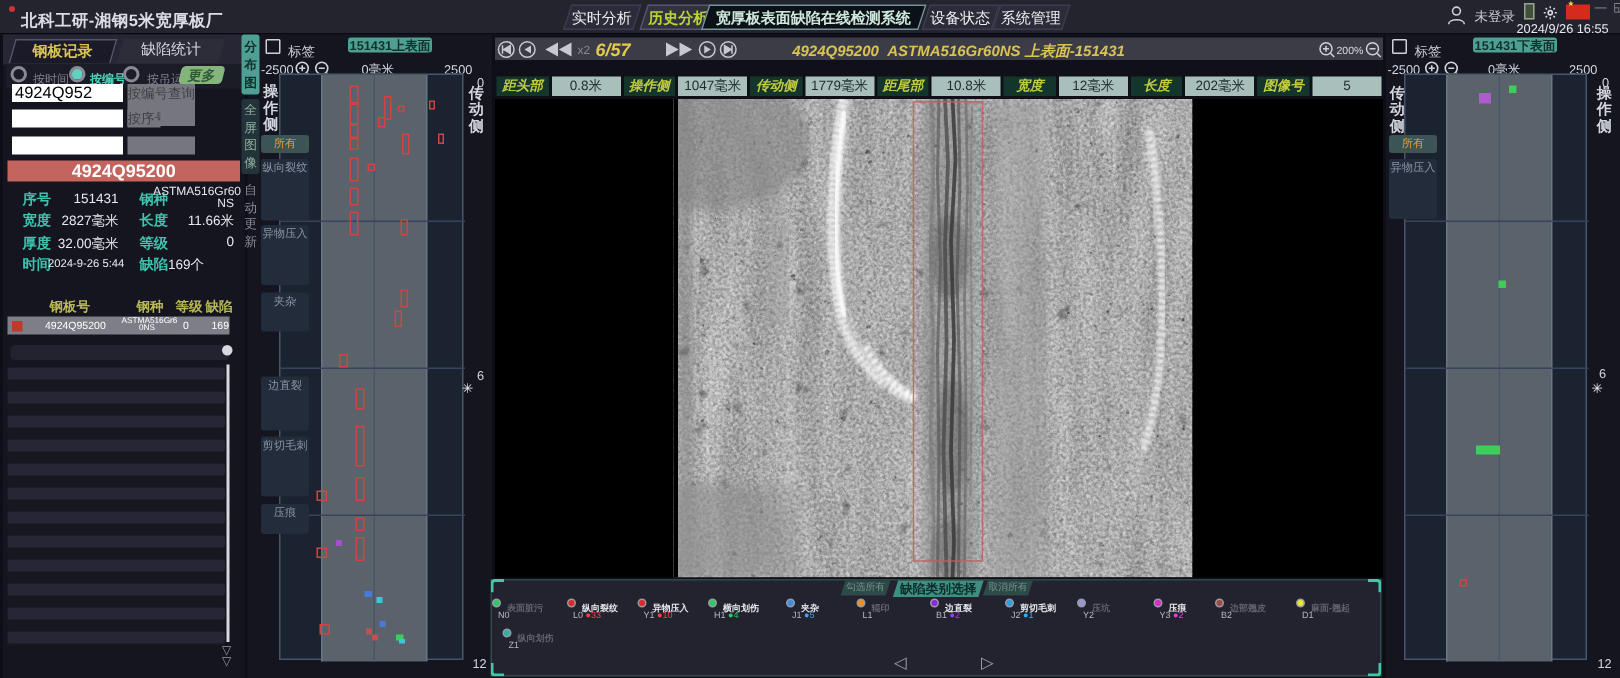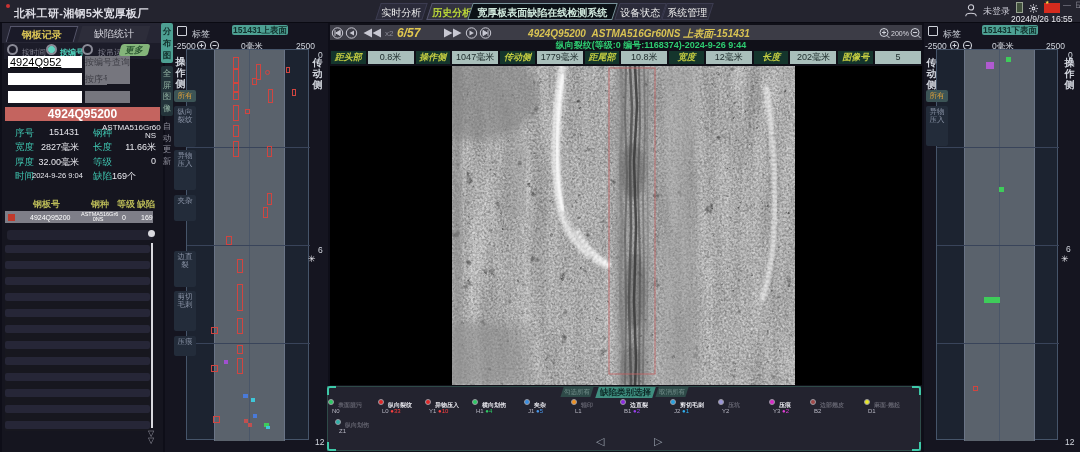--- a/index.html
+++ b/index.html
@@ -8,30 +8,30 @@
 #topbar{left:0;top:0;width:1080px;height:23px;background:#24242f;border-bottom:1px solid #0a0a12}
 #topbar .title{left:14px;top:6px;color:#dcdce4;font-size:11px;font-weight:bold;letter-spacing:.3px}
 .navb{top:3px;height:17px;line-height:17px;text-align:center;transform:skewX(-18deg);background:#2b2b3a;border:1px solid #3c3c50}
 .navb>span{display:block;transform:skewX(18deg);font-size:10px;white-space:nowrap}
 
 .plotp{background:#151520}
 .tealbtn{background:#4da093;color:#12302c;font-size:8.5px;font-weight:bold;text-align:center;border-radius:2px}
 .chkbox{width:10px;height:10px;border:1.5px solid #cfd2da;background:transparent;border-radius:1px}
 .sidetxt{color:#d2d6de;font-size:10px;font-weight:bold;line-height:11px;text-align:center}
 .scaletxt{color:#d2d6de;font-size:8.5px}
-.vtab{font-size:7.5px;color:#8a93a6;background:#232c3a;text-align:center;line-height:8px;padding:2px 1px;border-radius:2px;width:22px;word-break:break-all}
+.vtab{font-size:7.5px;color:#8a93a6;background:#232c3a;text-align:center;line-height:8px;padding:2px 1px;border-radius:2px;width:32px;word-break:break-all}
 .defrect{position:absolute;border:1px solid #d04540}
 
 #lpanel{left:2px;top:23px;width:161px;height:429px;background:#15151f}
 .ltab{top:3px;height:16px;line-height:16px;text-align:center;font-size:10px;color:#d6d6de;background:#2d2d3a;transform:skewX(-16deg)}
 .ltab>span{display:block;transform:skewX(16deg)}
 .radio{width:11px;height:11px;border:2px solid #8a8a96;border-radius:50%;display:inline-block}
 .inp{background:#fff;border:0;height:13px}
 .qbtn{background:#76767e;color:#3e3e46;font-size:9px;text-align:center;white-space:nowrap;overflow:hidden}
-.ilab{color:#3ec3ae;font-size:9.5px;font-weight:normal}
+.ilab{color:#3ec3ae;font-size:9.5px;font-weight:bold}
 .ival{color:#e8e8ee;font-size:9px;white-space:nowrap}
 </style></head>
 <body>
 
 <div class="abs" id="topbar">
   <div class="abs" style="left:6px;top:4px;width:4px;height:4px;background:#c33;border-radius:50%"></div>
   <div class="abs title">北科工研-湘钢5米宽厚板厂</div>
   <div class="abs navb" style="left:378px;width:47px">
       <span style="color:#eee">实时分析</span>
     </div>
@@ -77,21 +77,21 @@
 
   <div class="abs" style="left:2px;top:20px;width:157px;height:16px;background:#1c1c29"></div>
   <span class="abs radio" style="left:5px;top:21px"></span>
     <div class="abs" style="left:20px;top:24px;font-size:8px;color:#80808e">按时间</div>
   <span class="abs radio" style="left:44px;top:21px;border-color:#8a8a96;background:radial-gradient(circle,#5fd3be 0 3.5px,rgba(0,0,0,0) 3.8px)"></span>
     <div class="abs" style="left:58px;top:24px;font-size:8px;color:#4fd0ba;font-weight:bold">按编号</div>
   <span class="abs radio" style="left:80px;top:21px"></span>
     <div class="abs" style="left:96px;top:24px;font-size:8px;color:#80808e">按吊运</div>
   <div class="abs" style="left:118px;top:21px;width:29px;height:12px;background:#84b57a;border-radius:3px;color:#2e5a34;font-size:9px;text-align:center;line-height:12px;font-weight:bold;transform:skewX(-14deg)">更多</div>
 
-  <input class="abs inp" style="left: 6px; top: 33px; width: 74px; height: 12px; font-size: 11px; padding-left: 2px; text-decoration: underline;" value="4924Q952">
+  <input class="abs inp" style="left: 6px; top: 33px; width: 74px; height: 12px; font-size: 11px; padding-left: 2px;" value="4924Q952">
   <div class="abs qbtn" style="left:83px;top:33px;width:45px;height:28px;line-height:12px">按编号查询</div>
   <input class="abs inp" style="left: 6px; top: 50px; width: 74px; height: 12px;">
   <div class="abs qbtn" style="left:83px;top:50px;width:22px;height:12px;line-height:12px">按序号查询</div>
   <input class="abs inp" style="left: 6px; top: 68px; width: 74px; height: 12px;">
   <div class="abs qbtn" style="left:83px;top:68px;width:45px;height:12px"></div>
 
   <div class="abs" style="left:3px;top:84px;width:155px;height:14px;background:#c4645f;color:#fff;font-size:12px;font-weight:bold;text-align:center;line-height:14px">4924Q95200</div>
 
   <div class="abs ilab" style="left:13px;top:104px">序号</div>
     <div class="abs ival" style="left:20px;top:104px;width:57px;text-align:right">151431</div>
@@ -99,21 +99,21 @@
     <div class="abs ival" style="left:100px;top:101px;width:54px;line-height:8px;text-align:right;font-size:8px">ASTMA516Gr60<br>NS</div>
   <div class="abs ilab" style="left:13px;top:118px">宽度</div>
     <div class="abs ival" style="left:20px;top:118px;width:57px;text-align:right">2827毫米</div>
   <div class="abs ilab" style="left:91px;top:118px">长度</div>
     <div class="abs ival" style="left:100px;top:118px;width:54px;text-align:right">11.66米</div>
   <div class="abs ilab" style="left:13px;top:133px">厚度</div>
     <div class="abs ival" style="left:20px;top:133px;width:57px;text-align:right">32.00毫米</div>
   <div class="abs ilab" style="left:91px;top:133px">等级</div>
     <div class="abs ival" style="left:100px;top:133px;width:54px;text-align:right">0</div>
   <div class="abs ilab" style="left:13px;top:147px">时间</div>
-    <div class="abs ival" style="left:30px;top:148px;width:47px;text-align:right;font-size:7.5px">2024-9-26 9:04</div>
+    <div class="abs ival" style="left:30px;top:148px;width:47px;text-align:right;font-size:7.5px">2024-9-26 5:44</div>
   <div class="abs ilab" style="left:91px;top:147px">缺陷</div>
     <div class="abs ival" style="left:110px;top:147px;width:54px;text-align:left">169个</div>
 
 
   <div class="abs" style="left:3px;top:175px;width:155px;height:13px;color:#b9b957;font-size:9px;font-weight:bold">
     <span style="position:absolute;left:28px">钢板号</span>
       <span style="position:absolute;left:86px">钢种</span>
       <span style="position:absolute;left:112px">等级</span>
       <span style="position:absolute;left:132px">缺陷数</span>
   </div>
@@ -261,21 +261,20 @@
         <g fill="none" stroke="#cfd2da" stroke-width="1">
           <circle cx="5" cy="5.5" r="4"></circle>
           <path d="M8 8.5l2.5 2.5M3 5.5h4M5 3.5v4"></path>
           <circle cx="36" cy="5.5" r="4"></circle>
           <path d="M39 8.5l2.5 2.5M34 5.5h4"></path>
         </g>
         <text x="12" y="9" fill="#d8d8e0" font-size="7">200%</text>
       </svg>
   </div>
 
-  <div class="abs" style="left:25px;top:16px;width:592px;text-align:center;color:#2ecc71;font-size:9px;font-weight:bold">纵向裂纹(等级:0 编号:1168374)-2024-9-26 9:44</div>
 
   <div id="chips" class="abs" style="left:1px;top:28px;width:590px;height:13px;display:flex;gap:2px">
       <div style="flex:3;background:#14352c;color:#c3cc41;font-size:9px;font-weight:bold;font-style:italic;text-align:center;line-height:13px;white-space:nowrap">距头部</div>
       <div style="flex:4;background:#a9bfbb;color:#1d2b2b;font-size:9px;text-align:center;line-height:13px;white-space:nowrap">0.8米</div>
       <div style="flex:3;background:#14352c;color:#c3cc41;font-size:9px;font-weight:bold;font-style:italic;text-align:center;line-height:13px;white-space:nowrap">操作侧</div>
       <div style="flex:4;background:#a9bfbb;color:#1d2b2b;font-size:9px;text-align:center;line-height:13px;white-space:nowrap">1047毫米</div>
       <div style="flex:3;background:#14352c;color:#c3cc41;font-size:9px;font-weight:bold;font-style:italic;text-align:center;line-height:13px;white-space:nowrap">传动侧</div>
       <div style="flex:4;background:#a9bfbb;color:#1d2b2b;font-size:9px;text-align:center;line-height:13px;white-space:nowrap">1779毫米</div>
       <div style="flex:3;background:#14352c;color:#c3cc41;font-size:9px;font-weight:bold;font-style:italic;text-align:center;line-height:13px;white-space:nowrap">距尾部</div>
       <div style="flex:4;background:#a9bfbb;color:#1d2b2b;font-size:9px;text-align:center;line-height:13px;white-space:nowrap">10.8米</div>

